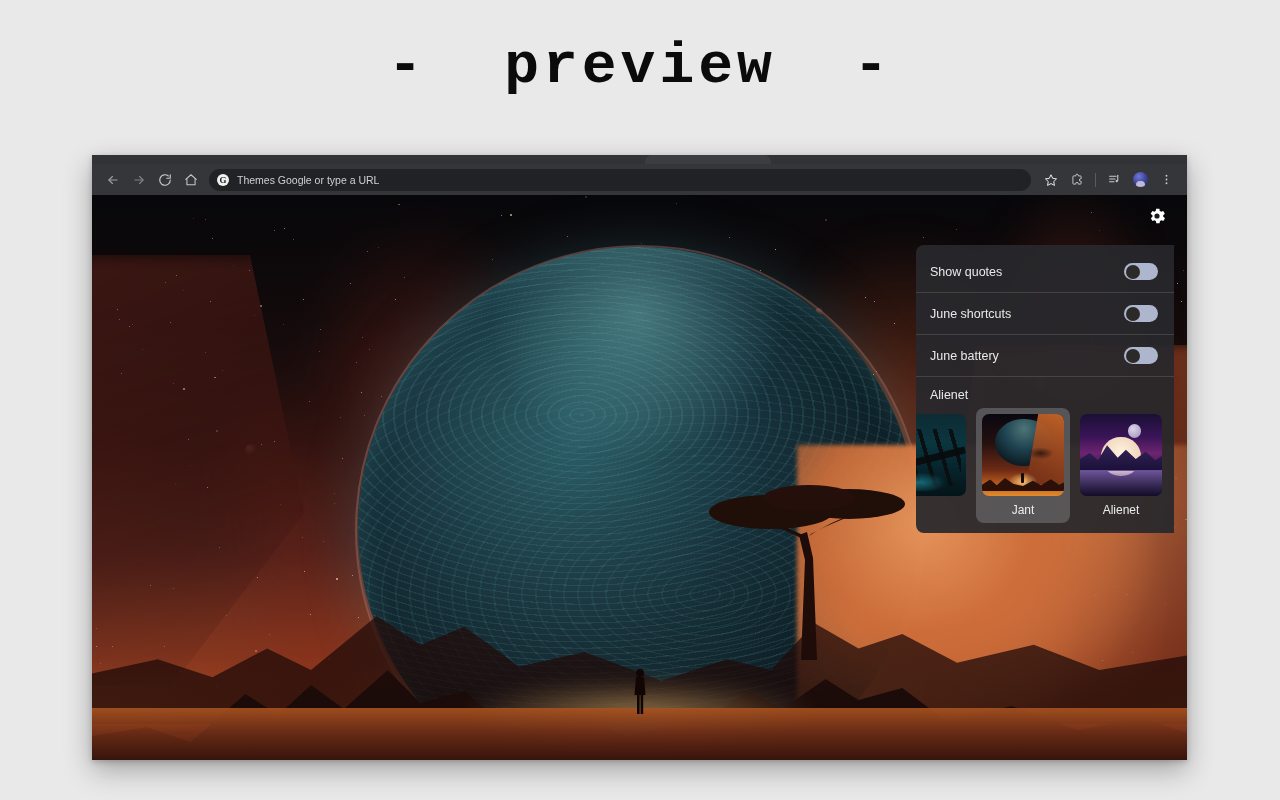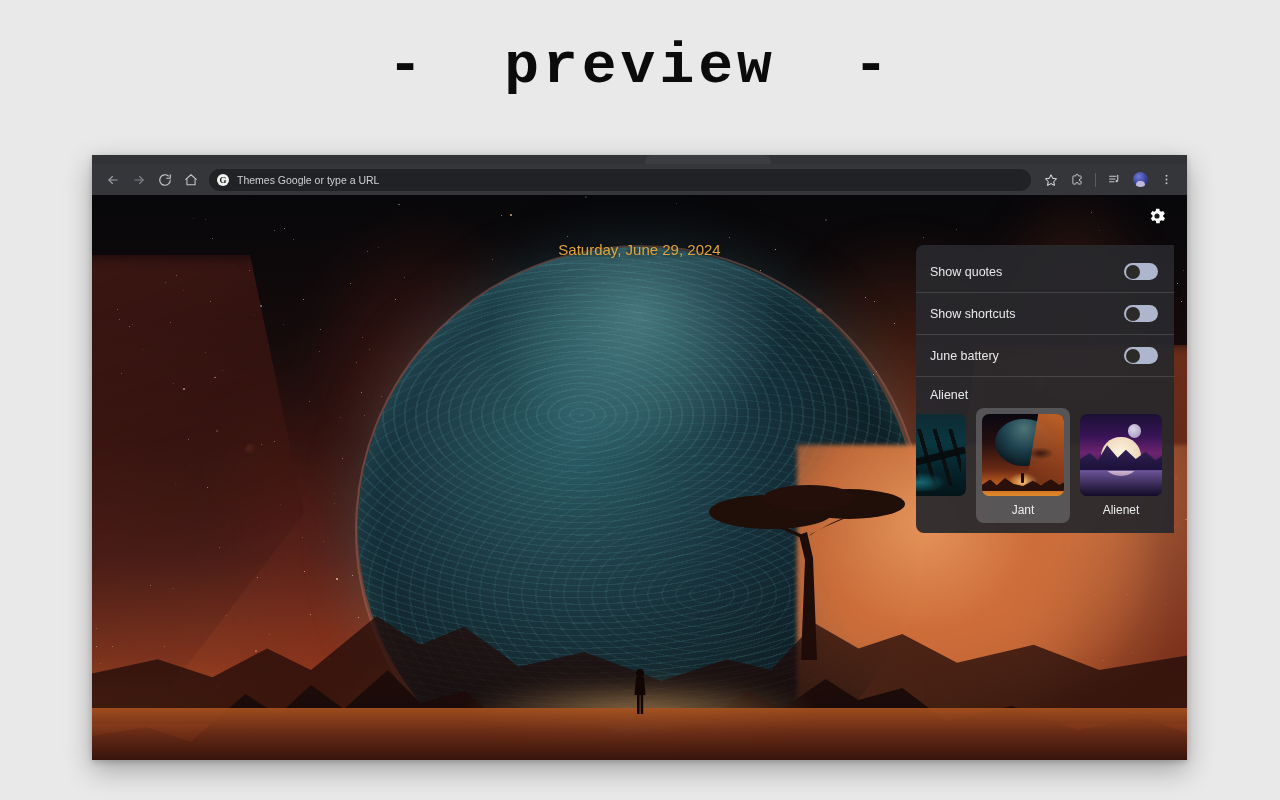--- a/index.html
+++ b/index.html
@@ -756,41 +756,40 @@
         <svg width="14" height="46" viewBox="0 0 14 46">
           <circle cx="7" cy="5" r="4" fill="#110604"></circle>
           <path d="M3 9 h8 l1.5 18 h-11 z" fill="#110604"></path>
           <rect x="4" y="26" width="2.6" height="20" fill="#110604"></rect>
           <rect x="7.6" y="26" width="2.6" height="20" fill="#110604"></rect>
         </svg>
       </div>
     </div>
 
     <div id="clock-widget">
-      <div id="date-text">Saturday, June 29, 2024</div>
     </div>
 
     <div id="settings-gear">
       <svg width="20" height="20" viewBox="0 0 24 24" fill="#ffffff">
         <path d="M19.4 13a7.8 7.8 0 0 0 0-2l2-1.6-2-3.4-2.4 1a7.7 7.7 0 0 0-1.7-1l-.4-2.6h-4l-.4 2.6c-.6.2-1.2.6-1.7 1l-2.4-1-2 3.4L6.6 11a7.8 7.8 0 0 0 0 2l-2 1.6 2 3.4 2.4-1c.5.4 1.1.8 1.7 1l.4 2.6h4l.4-2.6c.6-.2 1.2-.6 1.7-1l2.4 1 2-3.4-2-1.6z"></path>
         <circle cx="12" cy="12" r="3.1" fill="#1a1a1a"></circle>
       </svg>
     </div>
 
     <div id="settings-panel">
 
       <div class="setting-row">
         <span class="setting-label">Show quotes</span>
         <span class="toggle">
             <span class="knob"></span>
           </span>
       </div>
 
       <div class="setting-row">
-        <span class="setting-label">Show shortcuts</span>
+        <span class="setting-label">June shortcuts</span>
         <span class="toggle">
             <span class="knob"></span>
           </span>
       </div>
 
       <div class="setting-row">
         <span class="setting-label">June battery</span>
         <span class="toggle">
             <span class="knob"></span>
           </span>

